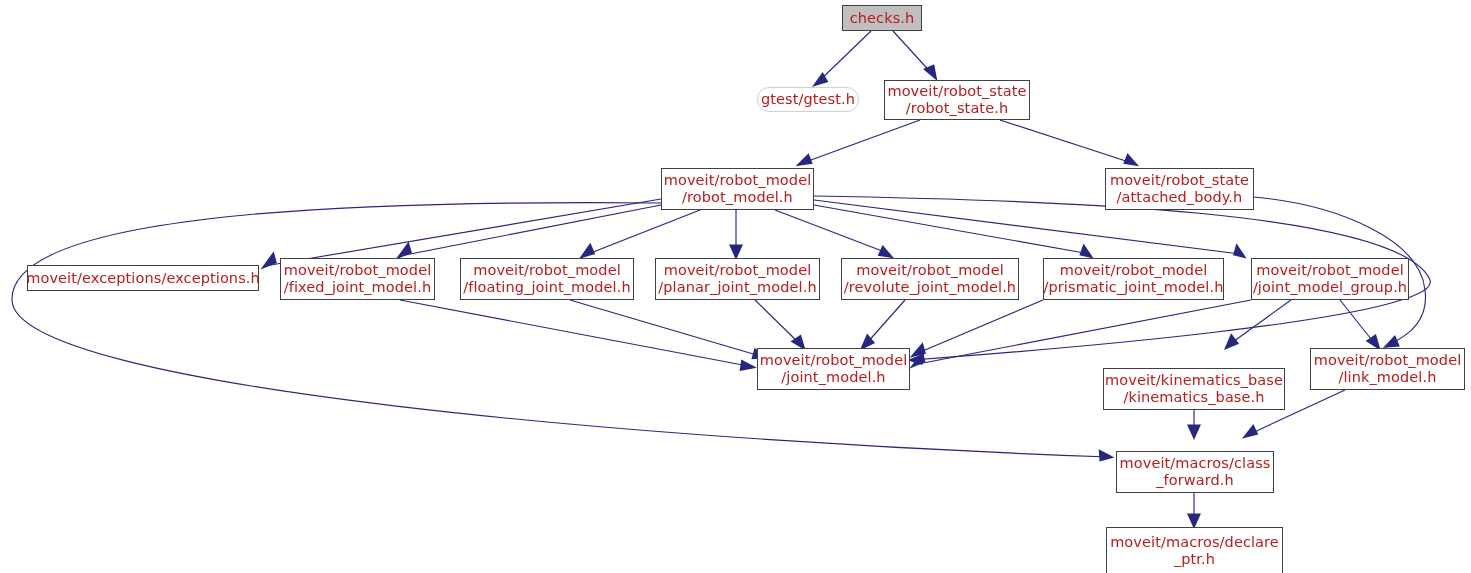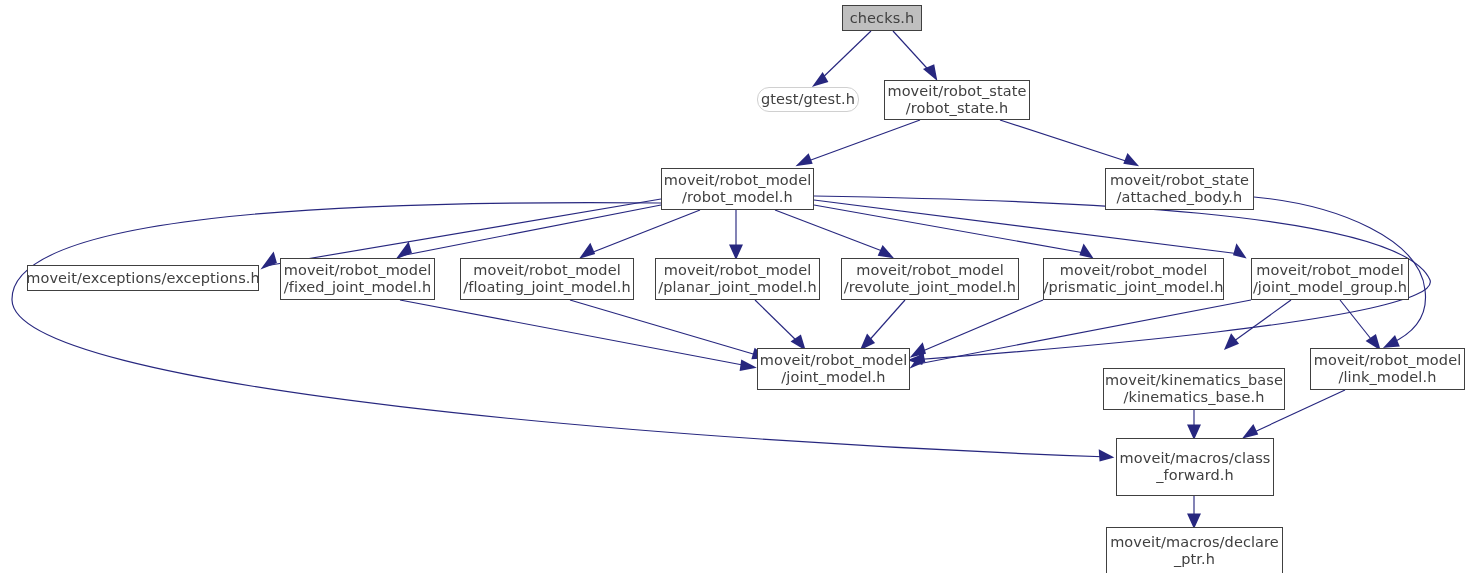--- a/index.html
+++ b/index.html
@@ -25,21 +25,21 @@
   }
   .node {
     position: absolute;
     box-sizing: border-box;
     display: flex;
     align-items: center;
     justify-content: center;
     text-align: center;
     font-size: 14.5px;
     line-height: 17px;
-    color: #404040;
+    color: #b91c1c;
     background: #ffffff;
     border: 1px solid #404040;
     white-space: pre;
     letter-spacing: 0.1px;
     z-index: 2;
   }
   .node.current {
     background: #bfbfbf;
     border: 1px solid #404040;
   }
@@ -124,17 +124,17 @@
     <div class="node" style="left: 1043px; top: 258px; width: 181px; height: 42px;">moveit/robot_model
 /prismatic_joint_model.h</div>
     <div class="node" style="left: 1251px; top: 258px; width: 158px; height: 42px;">moveit/robot_model
 /joint_model_group.h</div>
     <div class="node" style="left: 757px; top: 348px; width: 153px; height: 42px;">moveit/robot_model
 /joint_model.h</div>
     <div class="node" style="left: 1103px; top: 368px; width: 182px; height: 42px;">moveit/kinematics_base
 /kinematics_base.h</div>
     <div class="node" style="left: 1310px; top: 348px; width: 155px; height: 42px;">moveit/robot_model
 /link_model.h</div>
-    <div class="node" style="left: 1116px; top: 438px; width: 158px; height: 58px;">moveit/macros/class
+    <div class="node" style="left: 1116px; top: 451px; width: 158px; height: 42px;">moveit/macros/class
 _forward.h</div>
     <div class="node" style="left: 1106px; top: 527px; width: 177px; height: 48px;">moveit/macros/declare
 _ptr.h</div>
   </div>
 
 </body></html>

